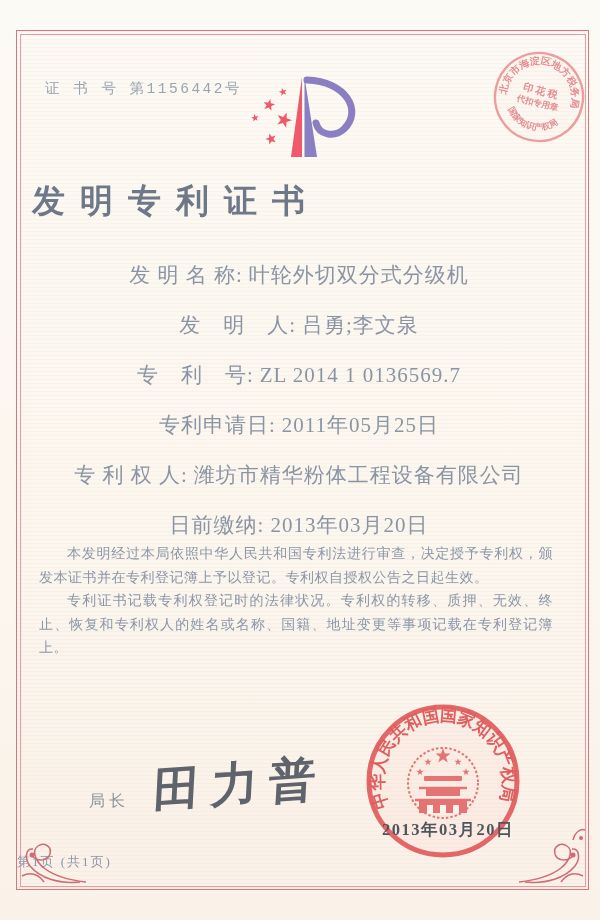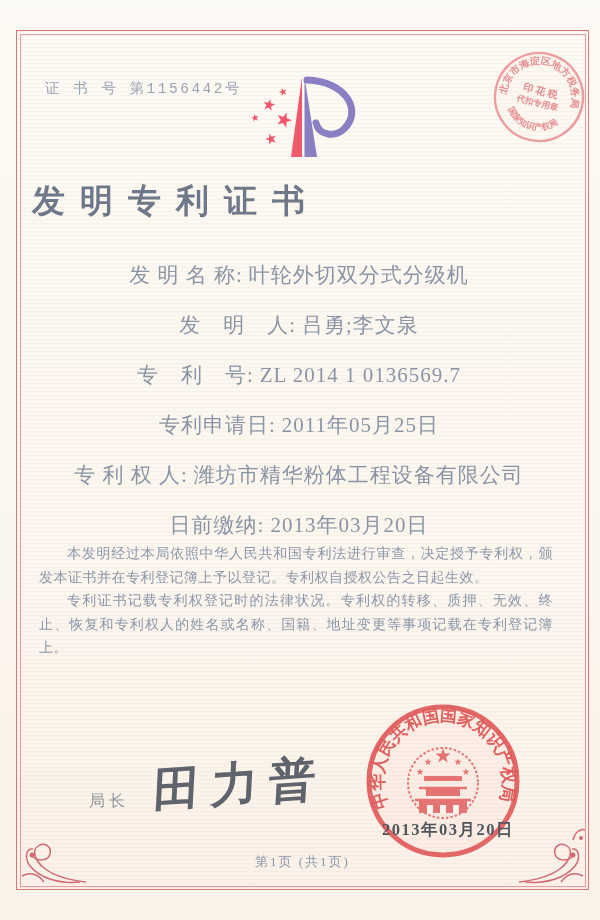--- a/index.html
+++ b/index.html
@@ -47,21 +47,21 @@
   .sig-name {
     font-size:47px; margin-left:24px; color:#5f646c; font-weight:600;
     letter-spacing:11px; transform:rotate(-4deg) skewX(-7deg); white-space:nowrap;
   }
   .seal { position:absolute; left:344px; top:668px; opacity:.93; }
   .seal-date {
     position:absolute; left:365px; top:788px;
     font-size:16.5px; color:#50555c; letter-spacing:1.5px; font-weight:600;
   }
   .footer {
-    position:absolute; left:0; right:0; bottom:18px; text-align:center;
+    position:absolute; left:0; right:0; bottom:18px; 
     font-size:13px; letter-spacing:2px; color:#8b96a8;
   }
   .flourish { position:absolute; bottom:1px; }
   .flourish-r { right:1px; }
   .flourish-l { left:1px; transform:scaleX(-1); }
 </style>
 </head>
 <body>
 
 <div class="page">

